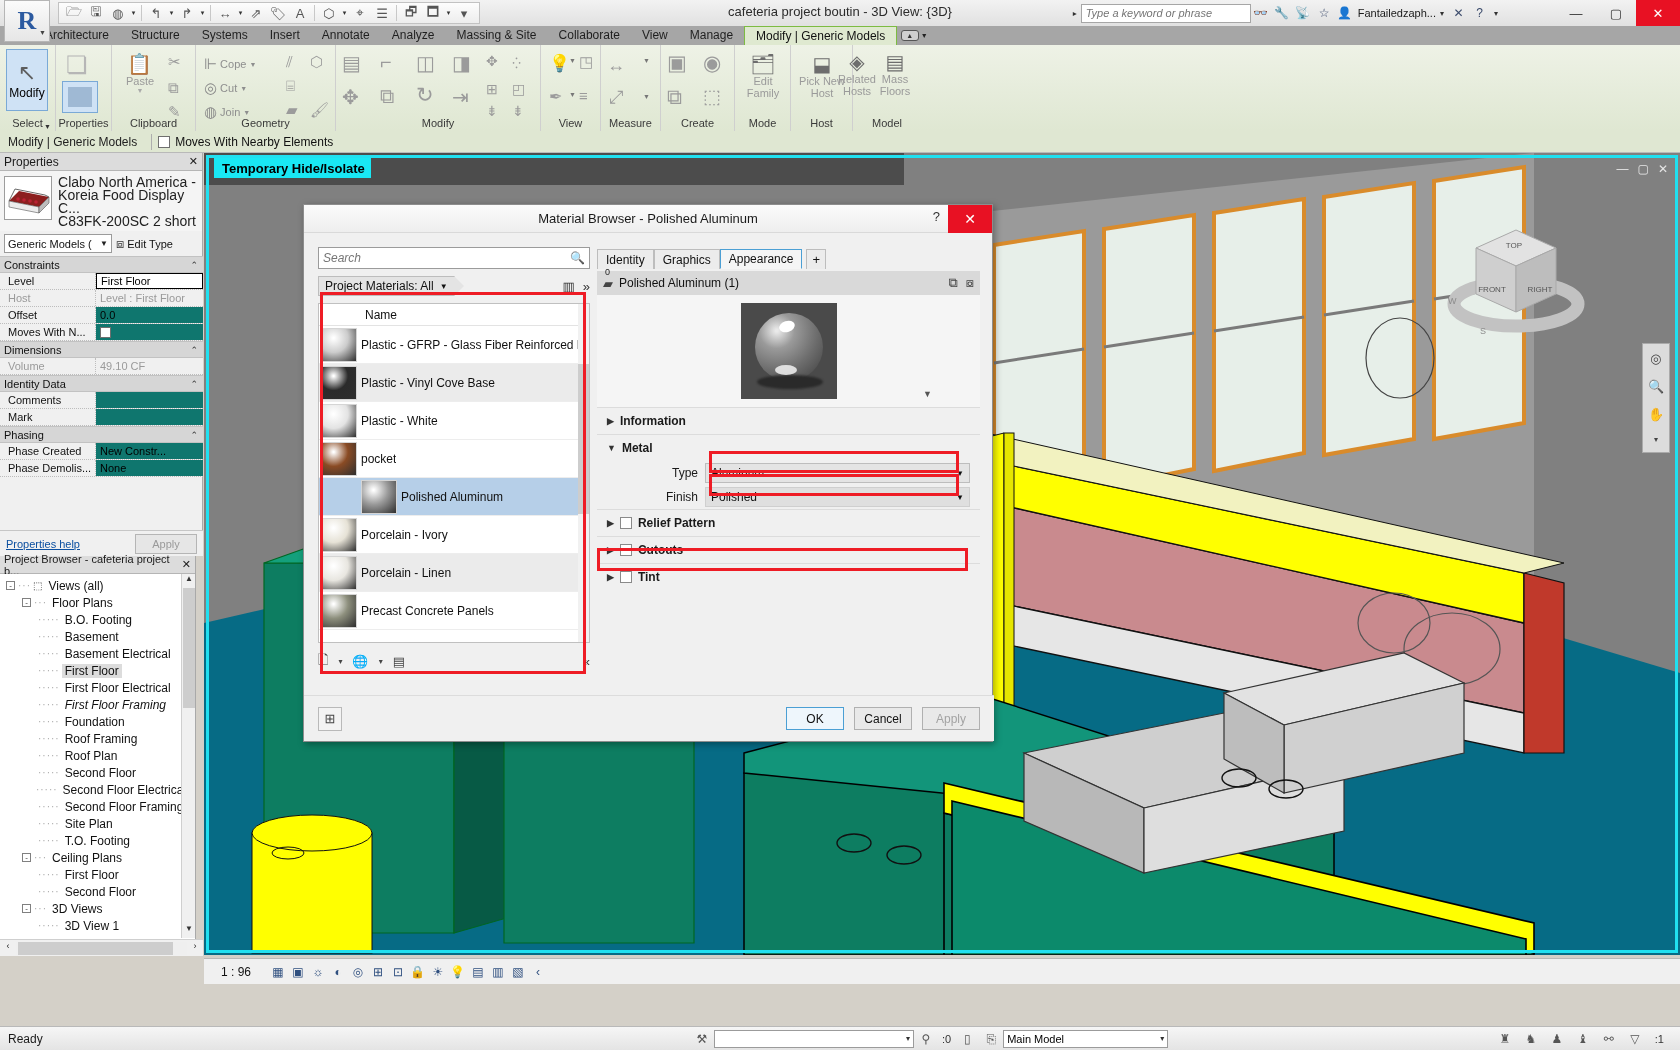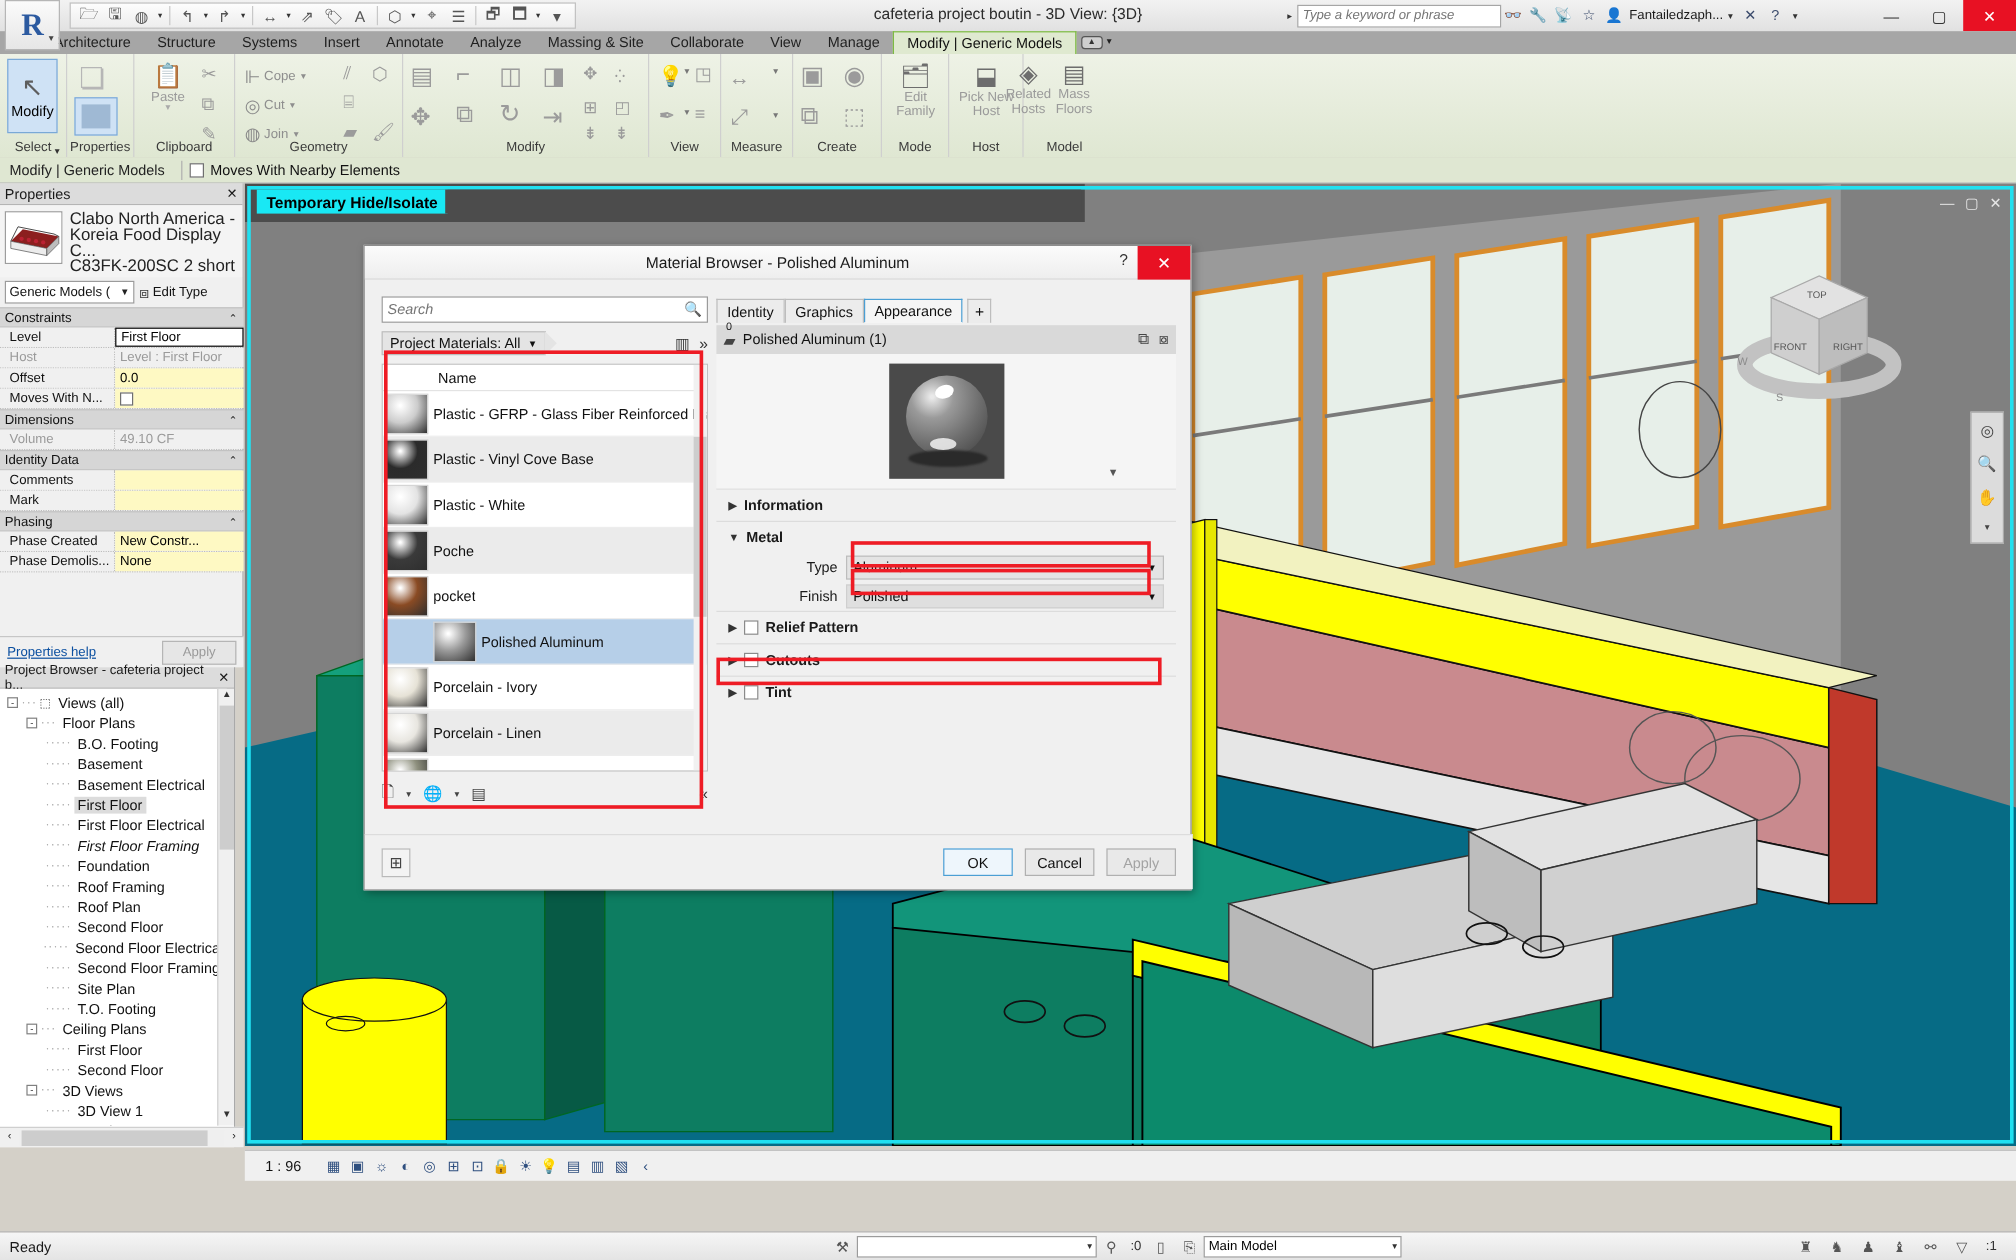--- a/index.html
+++ b/index.html
@@ -104,21 +104,21 @@
   .edittype { display:flex; align-items:center; gap:3px; font-size:11px; color:#111;}
 
   .ptable { width:203px; }
   .pgroup { background:#d6d6d6; height:17px; display:flex; align-items:center;
             justify-content:space-between; padding:0 5px 0 4px; font-size:11px; color:#111;
             border-top:1px solid #c2c2c2; border-bottom:1px solid #c2c2c2;}
   .prow { display:flex; height:17px; border-bottom:1px dotted #bdbdbd; align-items:stretch;}
   .pkey { width:96px; padding-left:8px; font-size:11px; color:#111; display:flex; align-items:center;
           border-right:1px dotted #bdbdbd; background:#f0f0f0;}
   .pkey.dim { color:#9a9a9a;}
-  .pval { flex:1; padding-left:4px; font-size:11px; display:flex; align-items:center; background:#fef9c3;}
+  .pval { flex:1; padding-left:4px; font-size:11px; display:flex; align-items:center; background:#0f766e;}
   .pval.dim { color:#9a9a9a; background:#f0f0f0;}
   .pval.hl { border:1px solid #000; background:#fff; }
   .pval .minichk { width:11px; height:11px; border:1px solid #6f6f6f; background:#fff;}
 
   .propfoot { position:absolute; bottom:0; left:0; width:203px; height:26px;
     display:flex; align-items:center; justify-content:space-between; padding:0 6px;
     background:#f0f0f0; border-top:1px solid #c6c6c6;}
   .lnk { color:#0b4fa0; text-decoration:underline; font-size:11px;}
   .applybtn { width:62px; height:20px; background:#e6e6e6; border:1px solid #b5b5b5;
      color:#9a9a9a; font-size:11px; display:flex; align-items:center; justify-content:center;}
@@ -923,24 +923,20 @@
                 <span class="mname">Plastic - GFRP -  Glass Fiber Reinforced Plas</span>
               </div>
               <div class="mrow alt">
                 <span class="mthumb" style="background:radial-gradient(circle at 34% 28%, #ffffff 2%, #2b2b2b 45%, #2e2e2e 100%);"></span>
                 <span class="mname">Plastic - Vinyl Cove Base</span>
               </div>
               <div class="mrow">
                 <span class="mthumb" style="background:radial-gradient(circle at 34% 28%, #ffffff 2%, #e3e3e3 45%, #2e2e2e 100%);"></span>
                 <span class="mname">Plastic - White</span>
               </div>
-              <div class="mrow alt">
-                <span class="mthumb" style="background:radial-gradient(circle at 34% 28%, #ffffff 2%, #3a3a3a 45%, #2e2e2e 100%);"></span>
-                <span class="mname">Poche</span>
-              </div>
               <div class="mrow">
                 <span class="mthumb" style="background:radial-gradient(circle at 34% 28%, #ffffff 2%, #8a4b24 45%, #2e2e2e 100%);"></span>
                 <span class="mname">pocket</span>
               </div>
               <div class="mrow sel">
                 <span class="mthumb" style="background:radial-gradient(circle at 34% 28%, #ffffff 2%, #9a9a9a 45%, #2e2e2e 100%);"></span>
                 <span class="mname">Polished Aluminum</span>
               </div>
               <div class="mrow">
                 <span class="mthumb" style="background:radial-gradient(circle at 34% 28%, #ffffff 2%, #e6e2d6 45%, #2e2e2e 100%);"></span>

